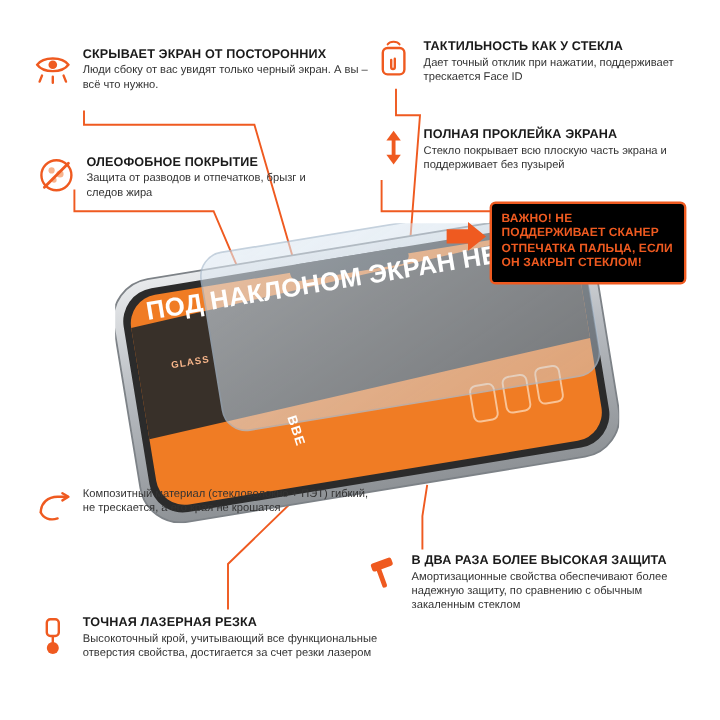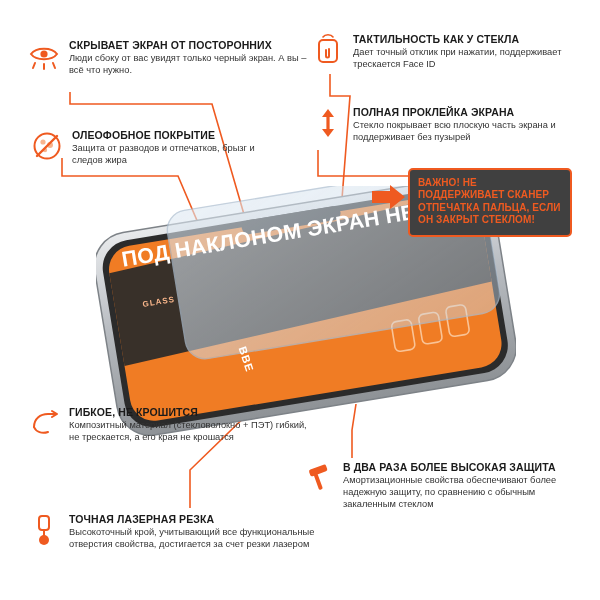--- a/index.html
+++ b/index.html
@@ -70,21 +70,21 @@
   #c-laser     { left: 26px;  top: 512px; width: 300px; }
 
   
   #warning-box {
     position: absolute;
     left: 408px;
     top: 168px;
     width: 164px;
     border: 2.4px solid #ef5a20;
     border-radius: 5px;
-    background: #404040;
+    background: #000000;
     padding: 7px 8px 8px 8px;
     box-sizing: border-box;
   }
   #warning-box .wtext {
     font-size: 10px;
     font-weight: bold;
     color: #ef5a20;
     line-height: 1.24;
     text-transform: uppercase;
     letter-spacing: 0.1px;
@@ -273,21 +273,20 @@
     <div class="icon-box">
       <svg viewBox="0 0 36 36" width="36" height="36">
         <g fill="none" stroke="#ef5a20" stroke-width="2" stroke-linecap="round" stroke-linejoin="round">
           <path d="M8 22 C8 14 14 9 22 9 L30 9"></path>
           <path d="M8 22 C10 27 16 29 22 27"></path>
           <path d="M26 6 L31 9 L26 12"></path>
         </g>
       </svg>
     </div>
     <div class="txt">
-      <div class="ctitle">ГИБКОЕ, НЕ КРОШИТСЯ</div>
       <div class="cbody">Композитный материал (стекловолокно + ПЭТ) гибкий, не трескается, а его края не крошатся</div>
     </div>
   </div>
 
   <div class="callout" id="c-protect">
     <div class="icon-box">
       <svg viewBox="0 0 36 36" width="36" height="36">
         <g fill="#ef5a20">
           <rect x="9" y="7" width="18" height="7" rx="2" transform="rotate(-20 18 10)"></rect>
           <rect x="16" y="13" width="4" height="17" rx="1.5" transform="rotate(-20 18 21)"></rect>

